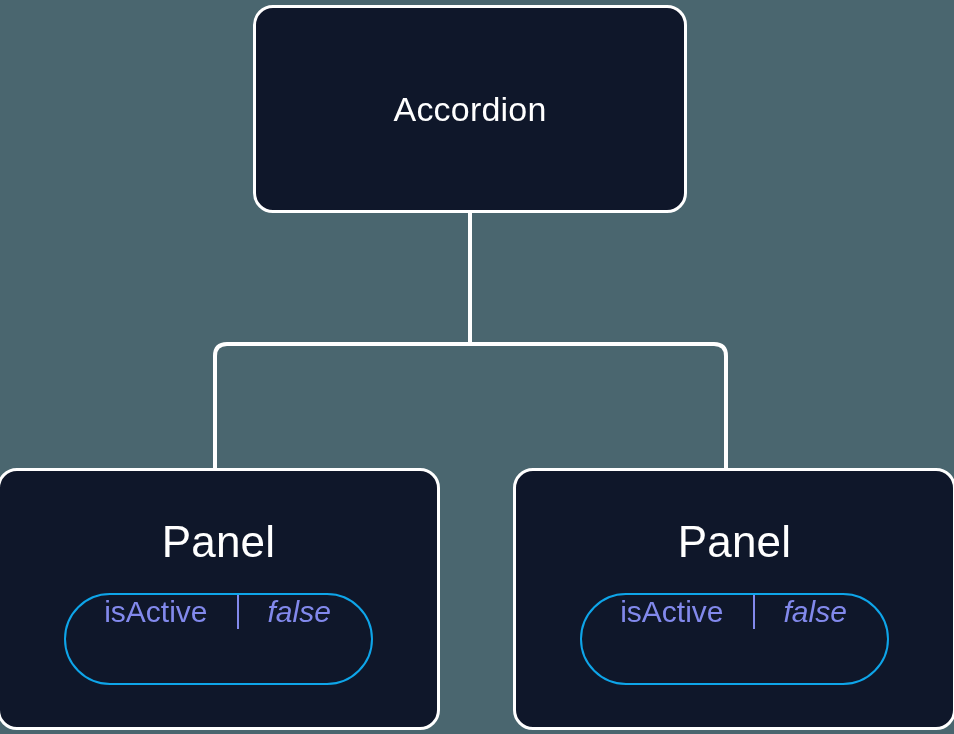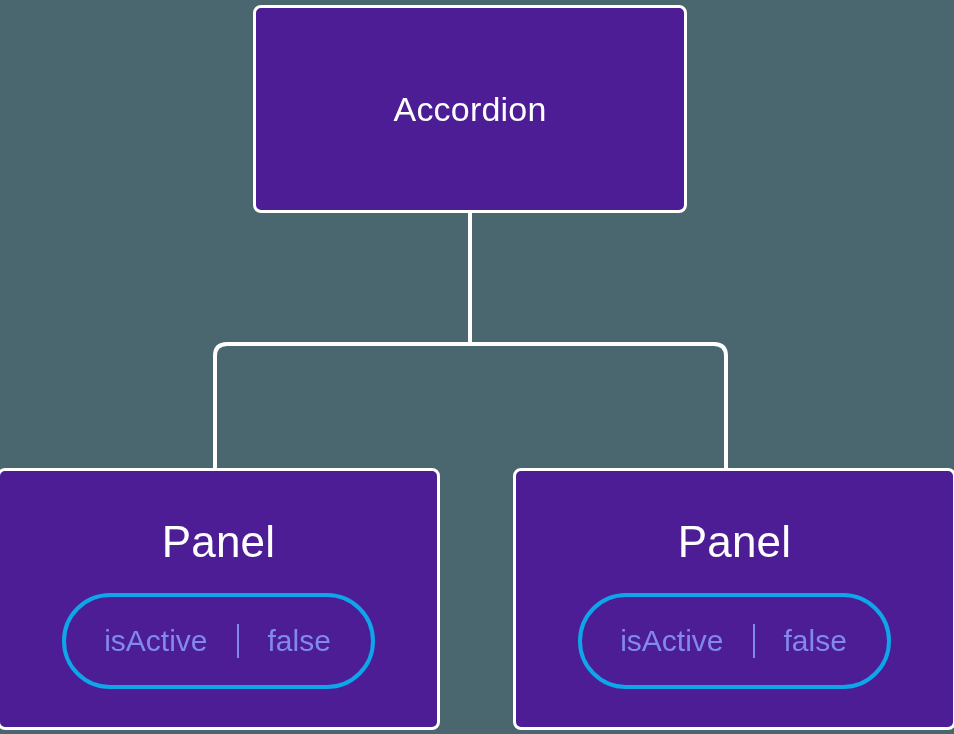--- a/index.html
+++ b/index.html
@@ -29,23 +29,23 @@
     width: 954px;
     height: 734px;
     z-index: 1;
   }
 
   
   .node {
     position: absolute;
     z-index: 2;
     box-sizing: border-box;
-    background: #4c1d95;
+    background: #0f172a;
     border: 3px solid #ffffff;
-    border-radius: 8px;
+    border-radius: 20px;
     display: flex;
     flex-direction: column;
     align-items: center;
   }
 
   .node-root {
     left: 253px;
     top: 5px;
     width: 434px;
     height: 208px;
@@ -74,22 +74,22 @@
   .node-panel-right { left: 513px; }
 
   .node-panel .node-title {
     font-size: 44px;
     margin-bottom: 26px;
   }
 
   
   .prop-badge {
     display: flex;
-    align-items: center;
-    border: 4px solid #0ea5e9;
+    align-items: flex-start;
+    border: 2px solid #0ea5e9;
     border-radius: 999px;
     height: 88px;
     background: transparent;
     overflow: hidden;
   }
 
   .prop-key,
   .prop-value {
     display: flex;
     align-items: center;
@@ -100,20 +100,21 @@
     box-sizing: border-box;
   }
 
   .prop-key {
     padding: 0 30px 0 38px;
     border-right: 2px solid #8289ec;
   }
 
   .prop-value {
     padding: 0 40px 1px 28px;
+    font-style: italic;
   }
 </style>
 </head>
 <body>
 
 <div id="canvas">
 
   <svg id="edges" viewBox="0 0 954 734" width="954" height="734" xmlns="http://www.w3.org/2000/svg">
     <path d="M 470 213 L 470 344" fill="none" stroke="#ffffff" stroke-width="4" stroke-linecap="butt"></path>
     <path d="M 470 344 L 227 344 Q 215 344 215 356 L 215 470" fill="none" stroke="#ffffff" stroke-width="4" stroke-linecap="butt" stroke-linejoin="round"></path>

